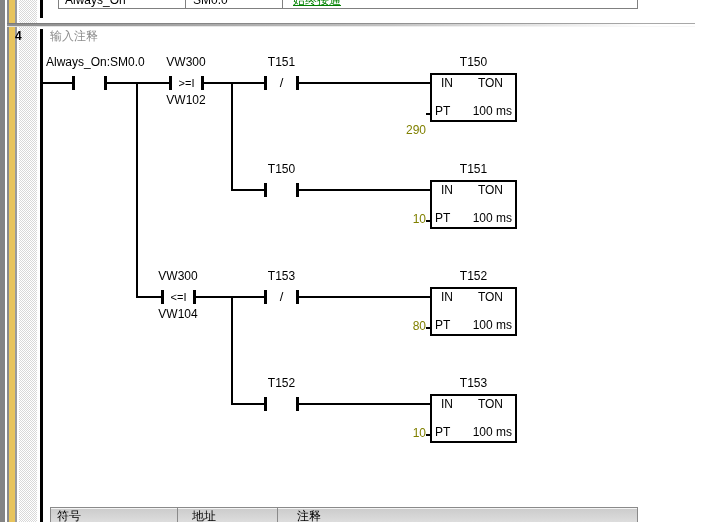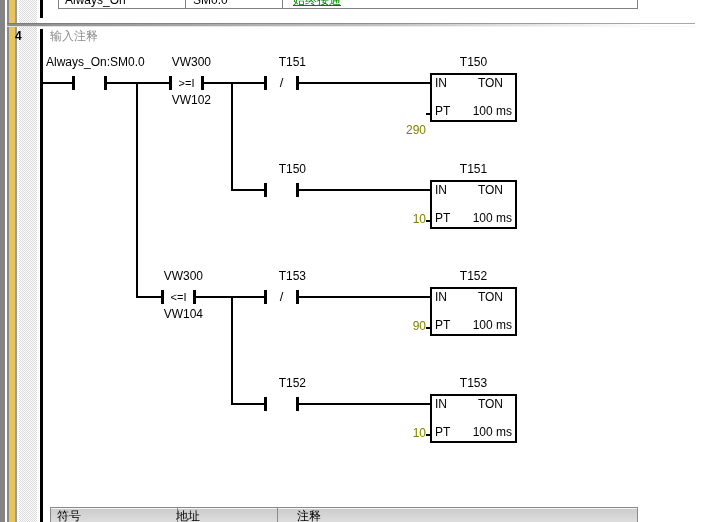--- a/index.html
+++ b/index.html
@@ -15,27 +15,27 @@
   .contact{position:absolute;width:35px;height:14px}
   .contact .cbar{position:absolute;top:0;width:3px;height:14px;background:#000}
   .contact .cbar.l{left:0}
   .contact .cbar.r{right:0}
   .contact .slash{position:absolute;left:0;top:0;width:100%;text-align:center;
     font-size:13px;line-height:14px}
   .contact .cop{position:absolute;left:0;top:1px;width:100%;text-align:center;
     font-size:11px;line-height:12px;letter-spacing:0}
   
   .lbl{position:absolute;white-space:nowrap;line-height:13px}
-  .ctr{text-align:right}
+  .ctr{text-align:center}
   .gray{color:#8c8c8c}
   
   .tbox{position:absolute;left:430px;width:87px;height:49px;border:2px solid #000;
     box-sizing:border-box;background:#fff}
   .tbox .bi{position:absolute;line-height:13px}
-  .tbox .bi.tl{left:3px;top:2px}
+  .tbox .bi.tl{left:9px;top:2px}
   .tbox .bi.tr{right:12px;top:2px}
   .tbox .bi.bl{left:3px;bottom:2px}
   .tbox .bi.br{right:3px;bottom:2px}
   .tname{position:absolute;left:430px;width:87px;text-align:center;line-height:13px}
   .ptval{position:absolute;left:384px;width:42px;text-align:right;color:#808000;line-height:13px}
   .ptdash{position:absolute;left:426px;width:5px;height:2px;background:#000}
   
   .tb{position:absolute;background:#808080}
   .toptext{position:absolute;top:-6px;line-height:13px;white-space:nowrap}
   .greenlink{color:#008000;text-decoration:underline}
@@ -160,21 +160,21 @@
 </div>
 <div class="wh" style="left:299px;top:296px;width:131px"></div>
 
 <div class="tname" style="top:270px">T152</div>
 <div class="tbox" style="top:287px">
   <span class="bi tl">IN</span>
   <span class="bi tr">TON</span>
   <span class="bi bl">PT</span>
   <span class="bi br">100 ms</span>
 </div>
-<div class="ptval" style="top:320px">90</div>
+<div class="ptval" style="top:320px">80</div>
 <div class="ptdash" style="top:327px"></div>
 
 <div class="wh" style="left:232px;top:403px;width:32px"></div>
 <div class="lbl ctr" style="left:257px;top:377px;width:49px">T152</div>
 <div class="contact" style="left:264px;top:397px">
   <div class="cbar l"></div>
   <div class="cbar r"></div>
 </div>
 <div class="wh" style="left:299px;top:403px;width:131px"></div>
 
@@ -185,14 +185,14 @@
   <span class="bi bl">PT</span>
   <span class="bi br">100 ms</span>
 </div>
 <div class="ptval" style="top:427px">10</div>
 <div class="ptdash" style="top:434px"></div>
 
 <div class="footbar"></div>
 <div class="footdiv" style="left:177px"></div>
 <div class="footdiv" style="left:277px"></div>
 <div class="foottext" style="left:57px">符号</div>
-<div class="foottext" style="left:176px">地址</div>
+<div class="foottext" style="left:192px">地址</div>
 <div class="foottext" style="left:297px">注释</div>
 
 </body></html>

